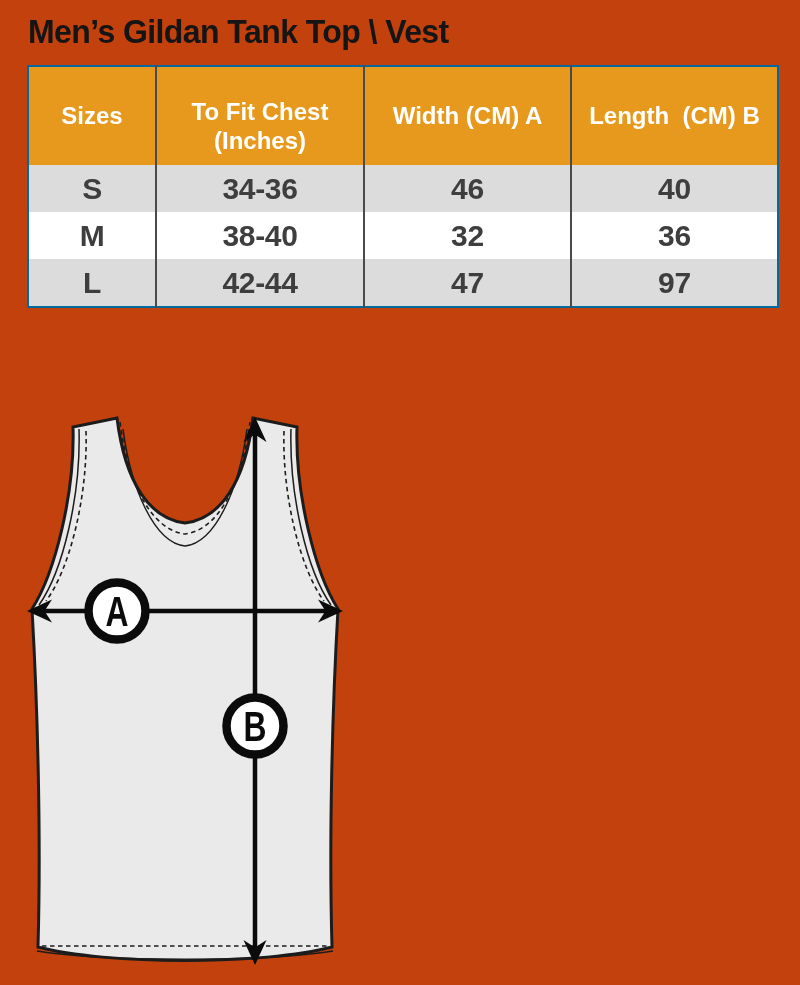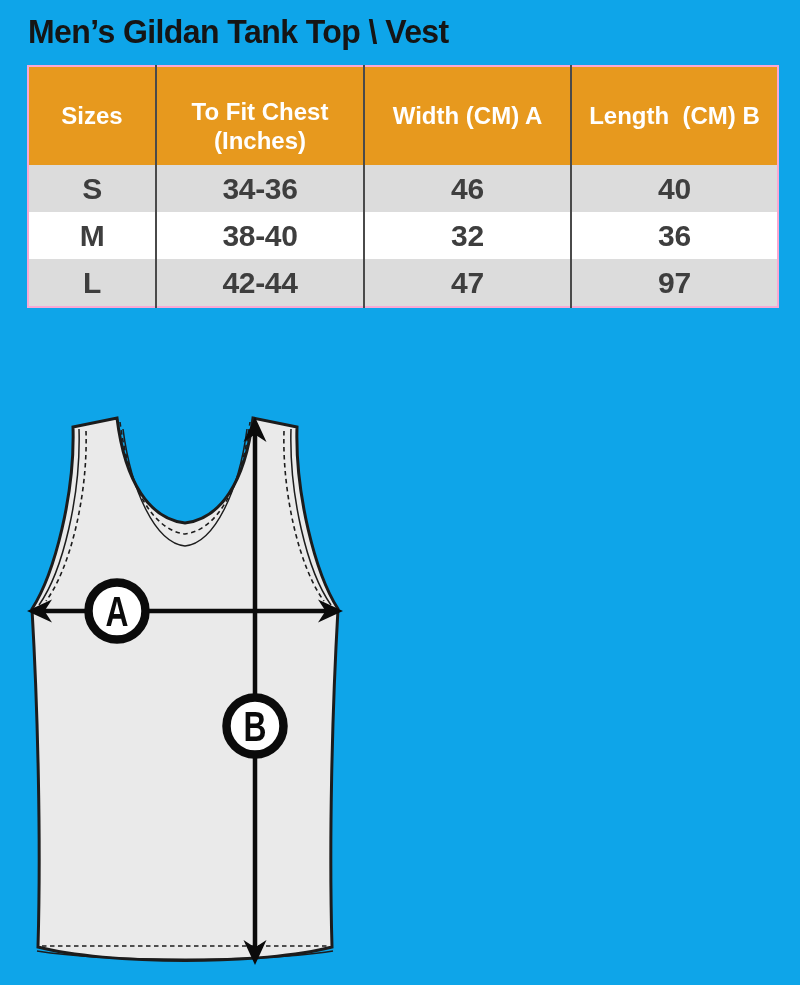--- a/index.html
+++ b/index.html
@@ -1,29 +1,29 @@
 <!DOCTYPE html>
 <html><head>
 <meta charset="utf-8">
 <style>
   html,body{margin:0;padding:0;background:#ffffff;}
   body{width:800px;height:985px;font-family:"Liberation Sans",sans-serif;}
-  .page{position:relative;width:800px;height:985px;background:#0ea5e9;overflow:hidden;}
+  .page{position:relative;width:800px;height:985px;background:#c2410c;overflow:hidden;}
 
   .title{
     position:absolute;left:28px;top:13px;margin:0;
     font-size:33px;font-weight:700;color:#151515;
     letter-spacing:-0.6px;white-space:nowrap;
     transform:scaleX(0.97);transform-origin:0 50%;
   }
 
   table.size-chart{
     position:absolute;left:27px;top:65px;width:750px;
     border-collapse:collapse;table-layout:fixed;
-    border:2px solid #f9a8d4;
+    border:2px solid #0369a1;
   }
   col.c1{width:128px;} col.c2{width:208px;} col.c3{width:207px;} col.c4{width:207px;}
   .size-chart th,.size-chart td{
     border-left:2px solid #4a4a4a;
     text-align:center;vertical-align:middle;padding:0;
   }
   .size-chart th:first-child,.size-chart td:first-child{border-left:none;}
   .size-chart thead th{
     height:98px;background:#E7991E;color:#ffffff;
     font-size:24px;font-weight:700;line-height:1.22;

